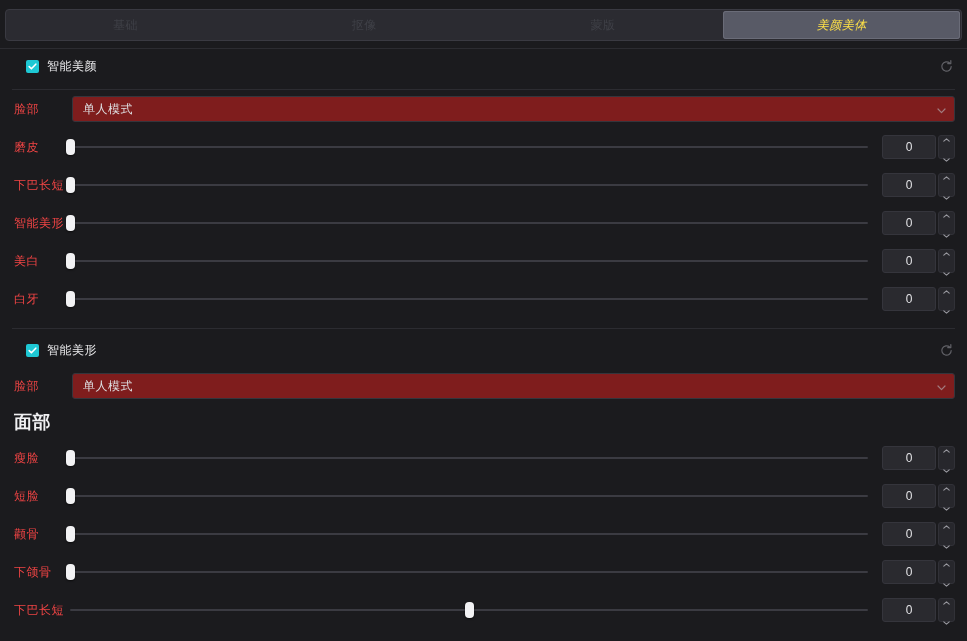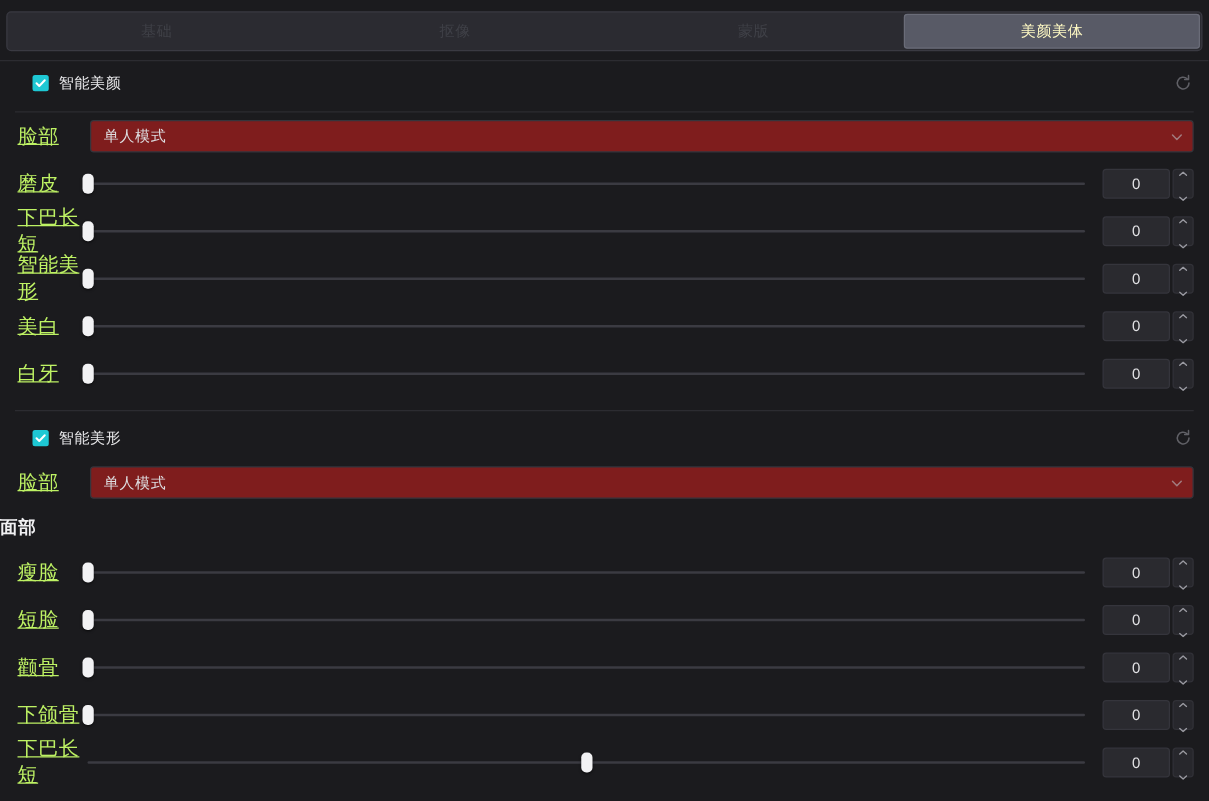--- a/index.html
+++ b/index.html
@@ -26,22 +26,23 @@
     display: flex; align-items: center; justify-content: center;
     font-size: 12px;
     color: #3f4047;
     border-radius: 3px;
     margin: 1px;
     letter-spacing: 0.5px;
     user-select: none;
   }
   .tab.active {
     background: #585a66;
-    color: #fef9c3;
+    color: #fde047;
     box-shadow: 0 0 0 1px #6a6c78 inset;
+    font-style: italic;
   }
 
   
   .top-divider {
     position: absolute; left: 0; top: 48px;
     width: 967px; height: 1px; background: #2c2c31;
   }
 
   
   .body { position: absolute; left: 0; top: 49px; width: 967px; height: 592px; }
@@ -80,23 +81,22 @@
 
   
   .row {
     position: relative;
     height: 38px;
     display: flex; align-items: center;
     padding: 0 12px 0 14px;
   }
   .row-label {
     width: 52px; flex: 0 0 52px;
-    font-size: 16px; color: #bef264;
+    font-size: 12px; color: #ef4444;
     letter-spacing: 0.5px;
-    text-decoration: underline;
   }
 
   
   .select {
     position: relative;
     flex: 1 1 auto;
     height: 26px;
     background: #7f1d1d;
     border: 1px solid #35353c;
     border-radius: 3px;
@@ -155,21 +155,22 @@
     display: flex; flex-direction: column;
     align-items: center; justify-content: center;
     gap: 2px;
     opacity: 0.85;
   }
 
   
   .sub-head {
     height: 34px;
     display: flex; align-items: center;
-    font-size: 14px; color: #f0f0f2;
+    padding-left: 14px;
+    font-size: 18px; color: #f0f0f2;
     font-weight: bold;
     letter-spacing: 0.5px;
   }
 </style>
 </head>
 <body>
 
 <div id="app">
 
   <div class="tabbar" id="tabbar">

